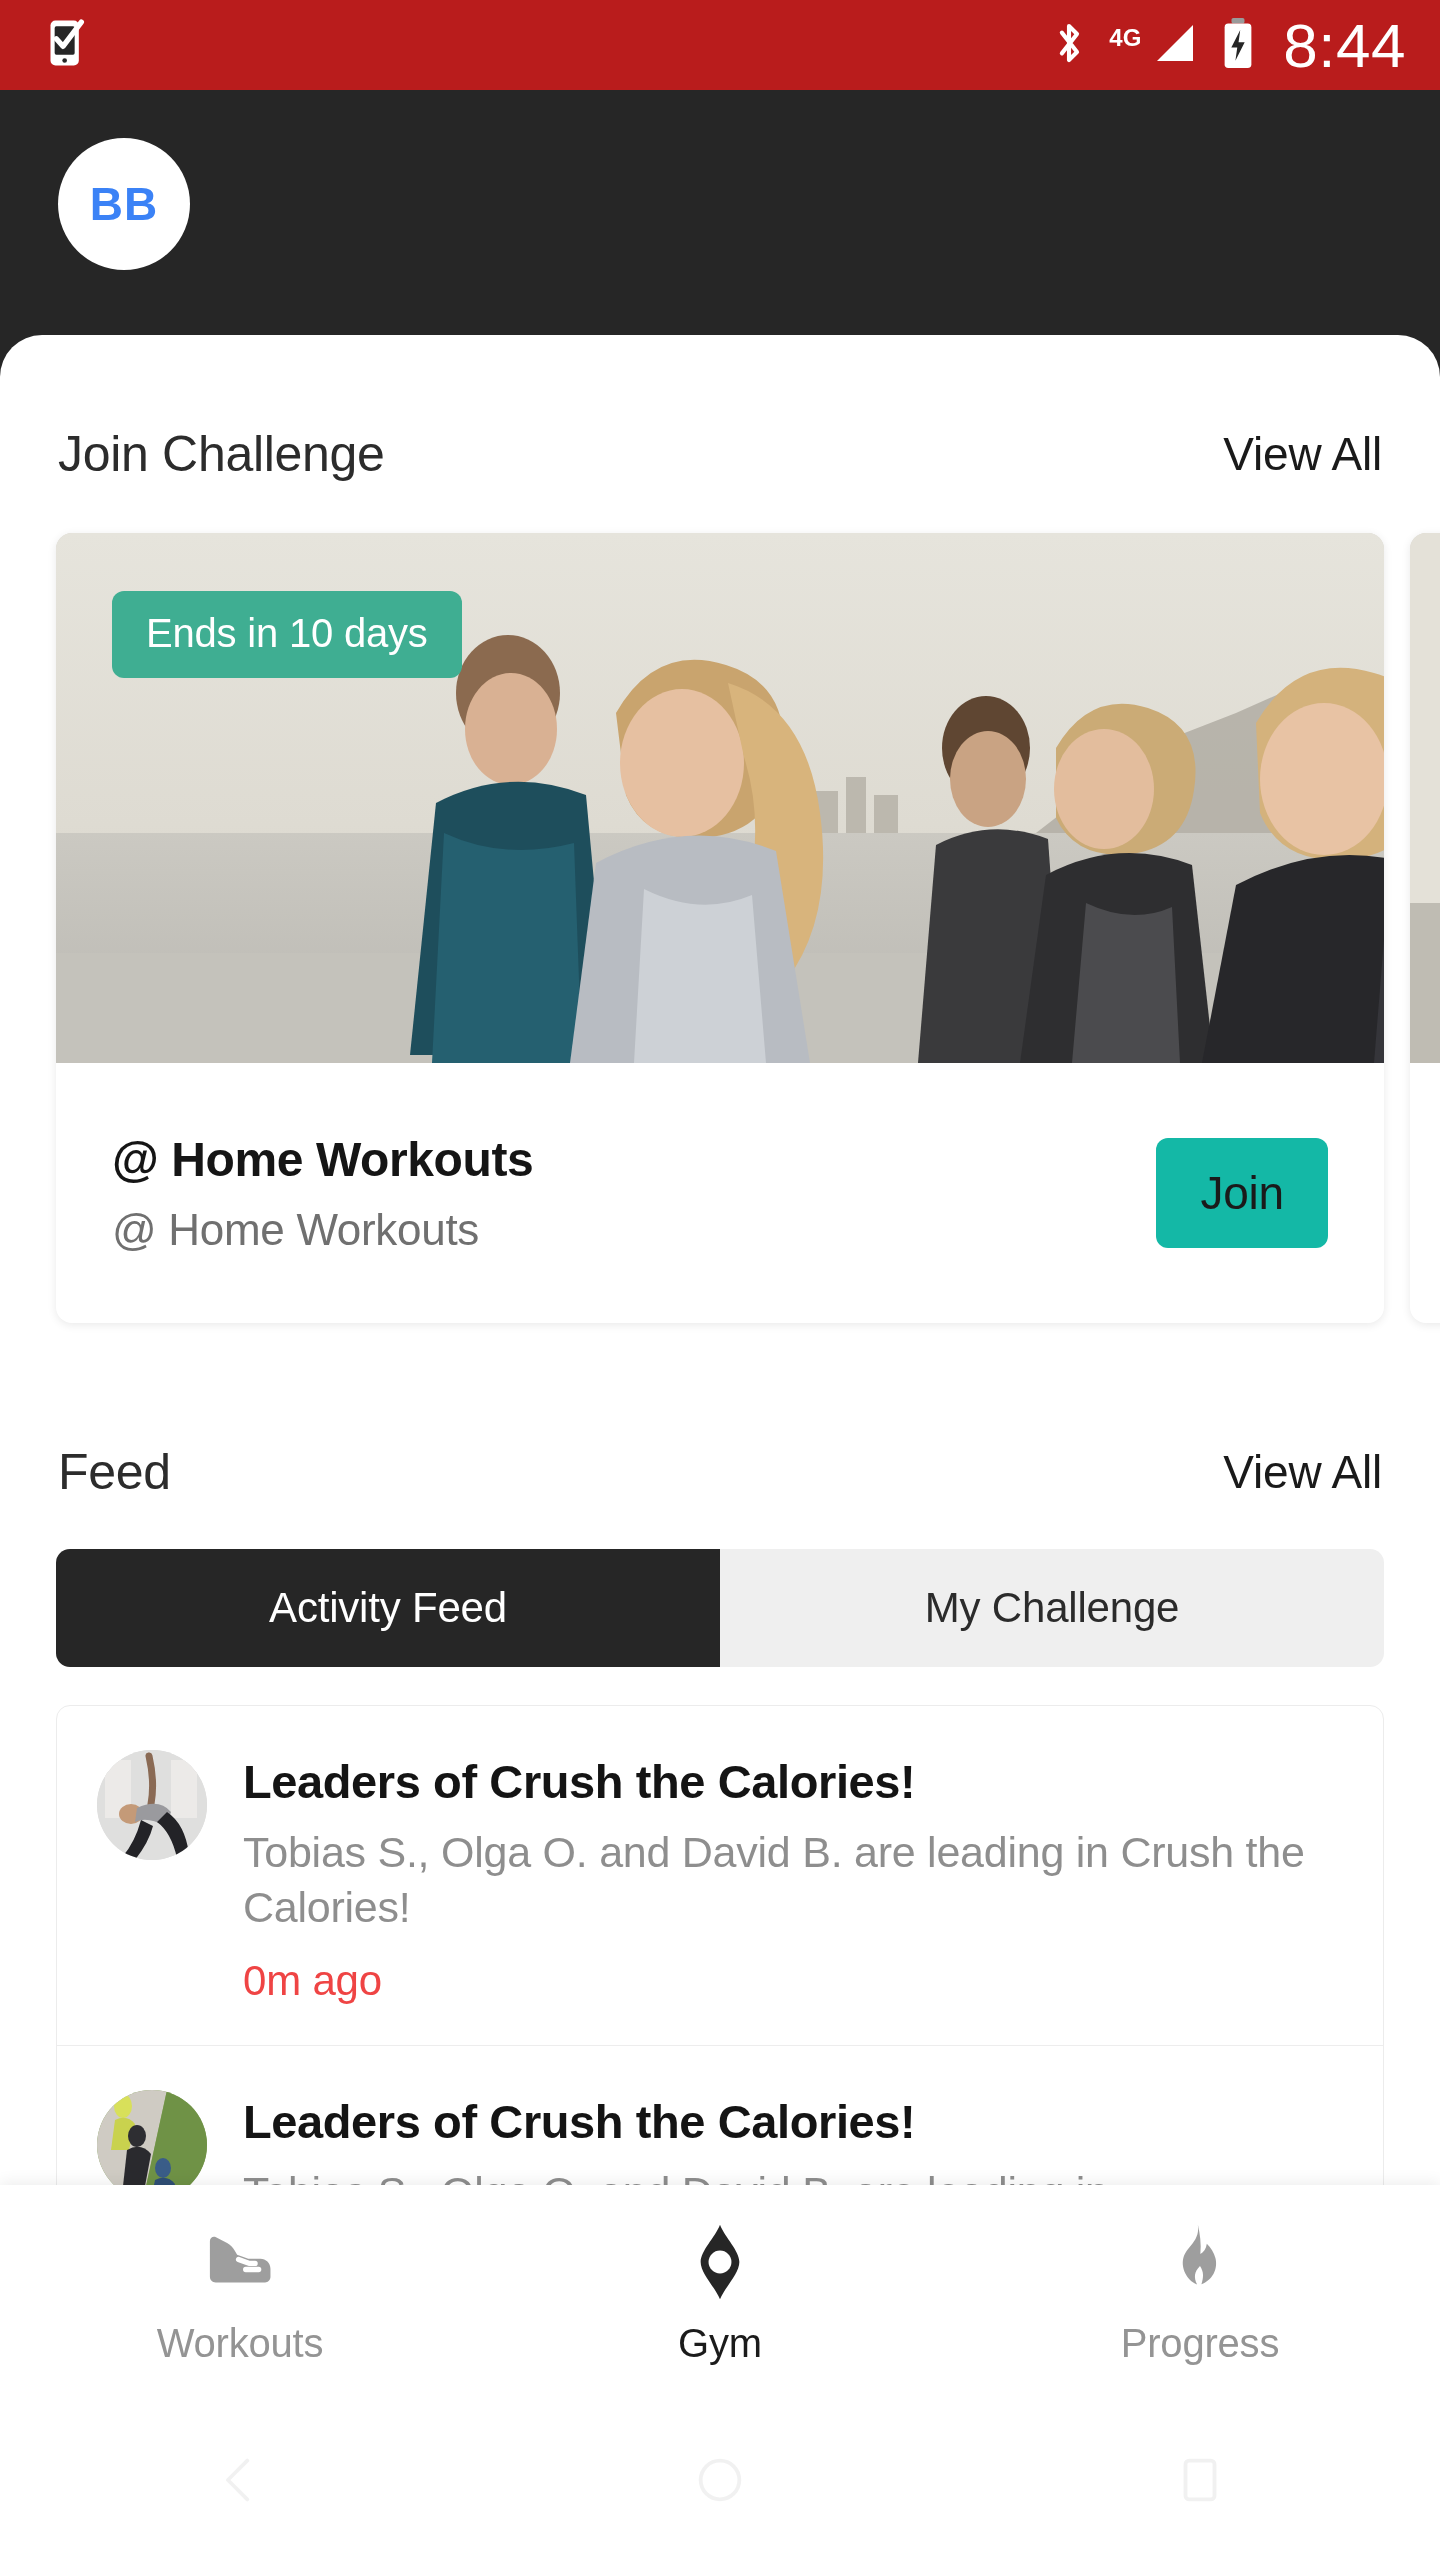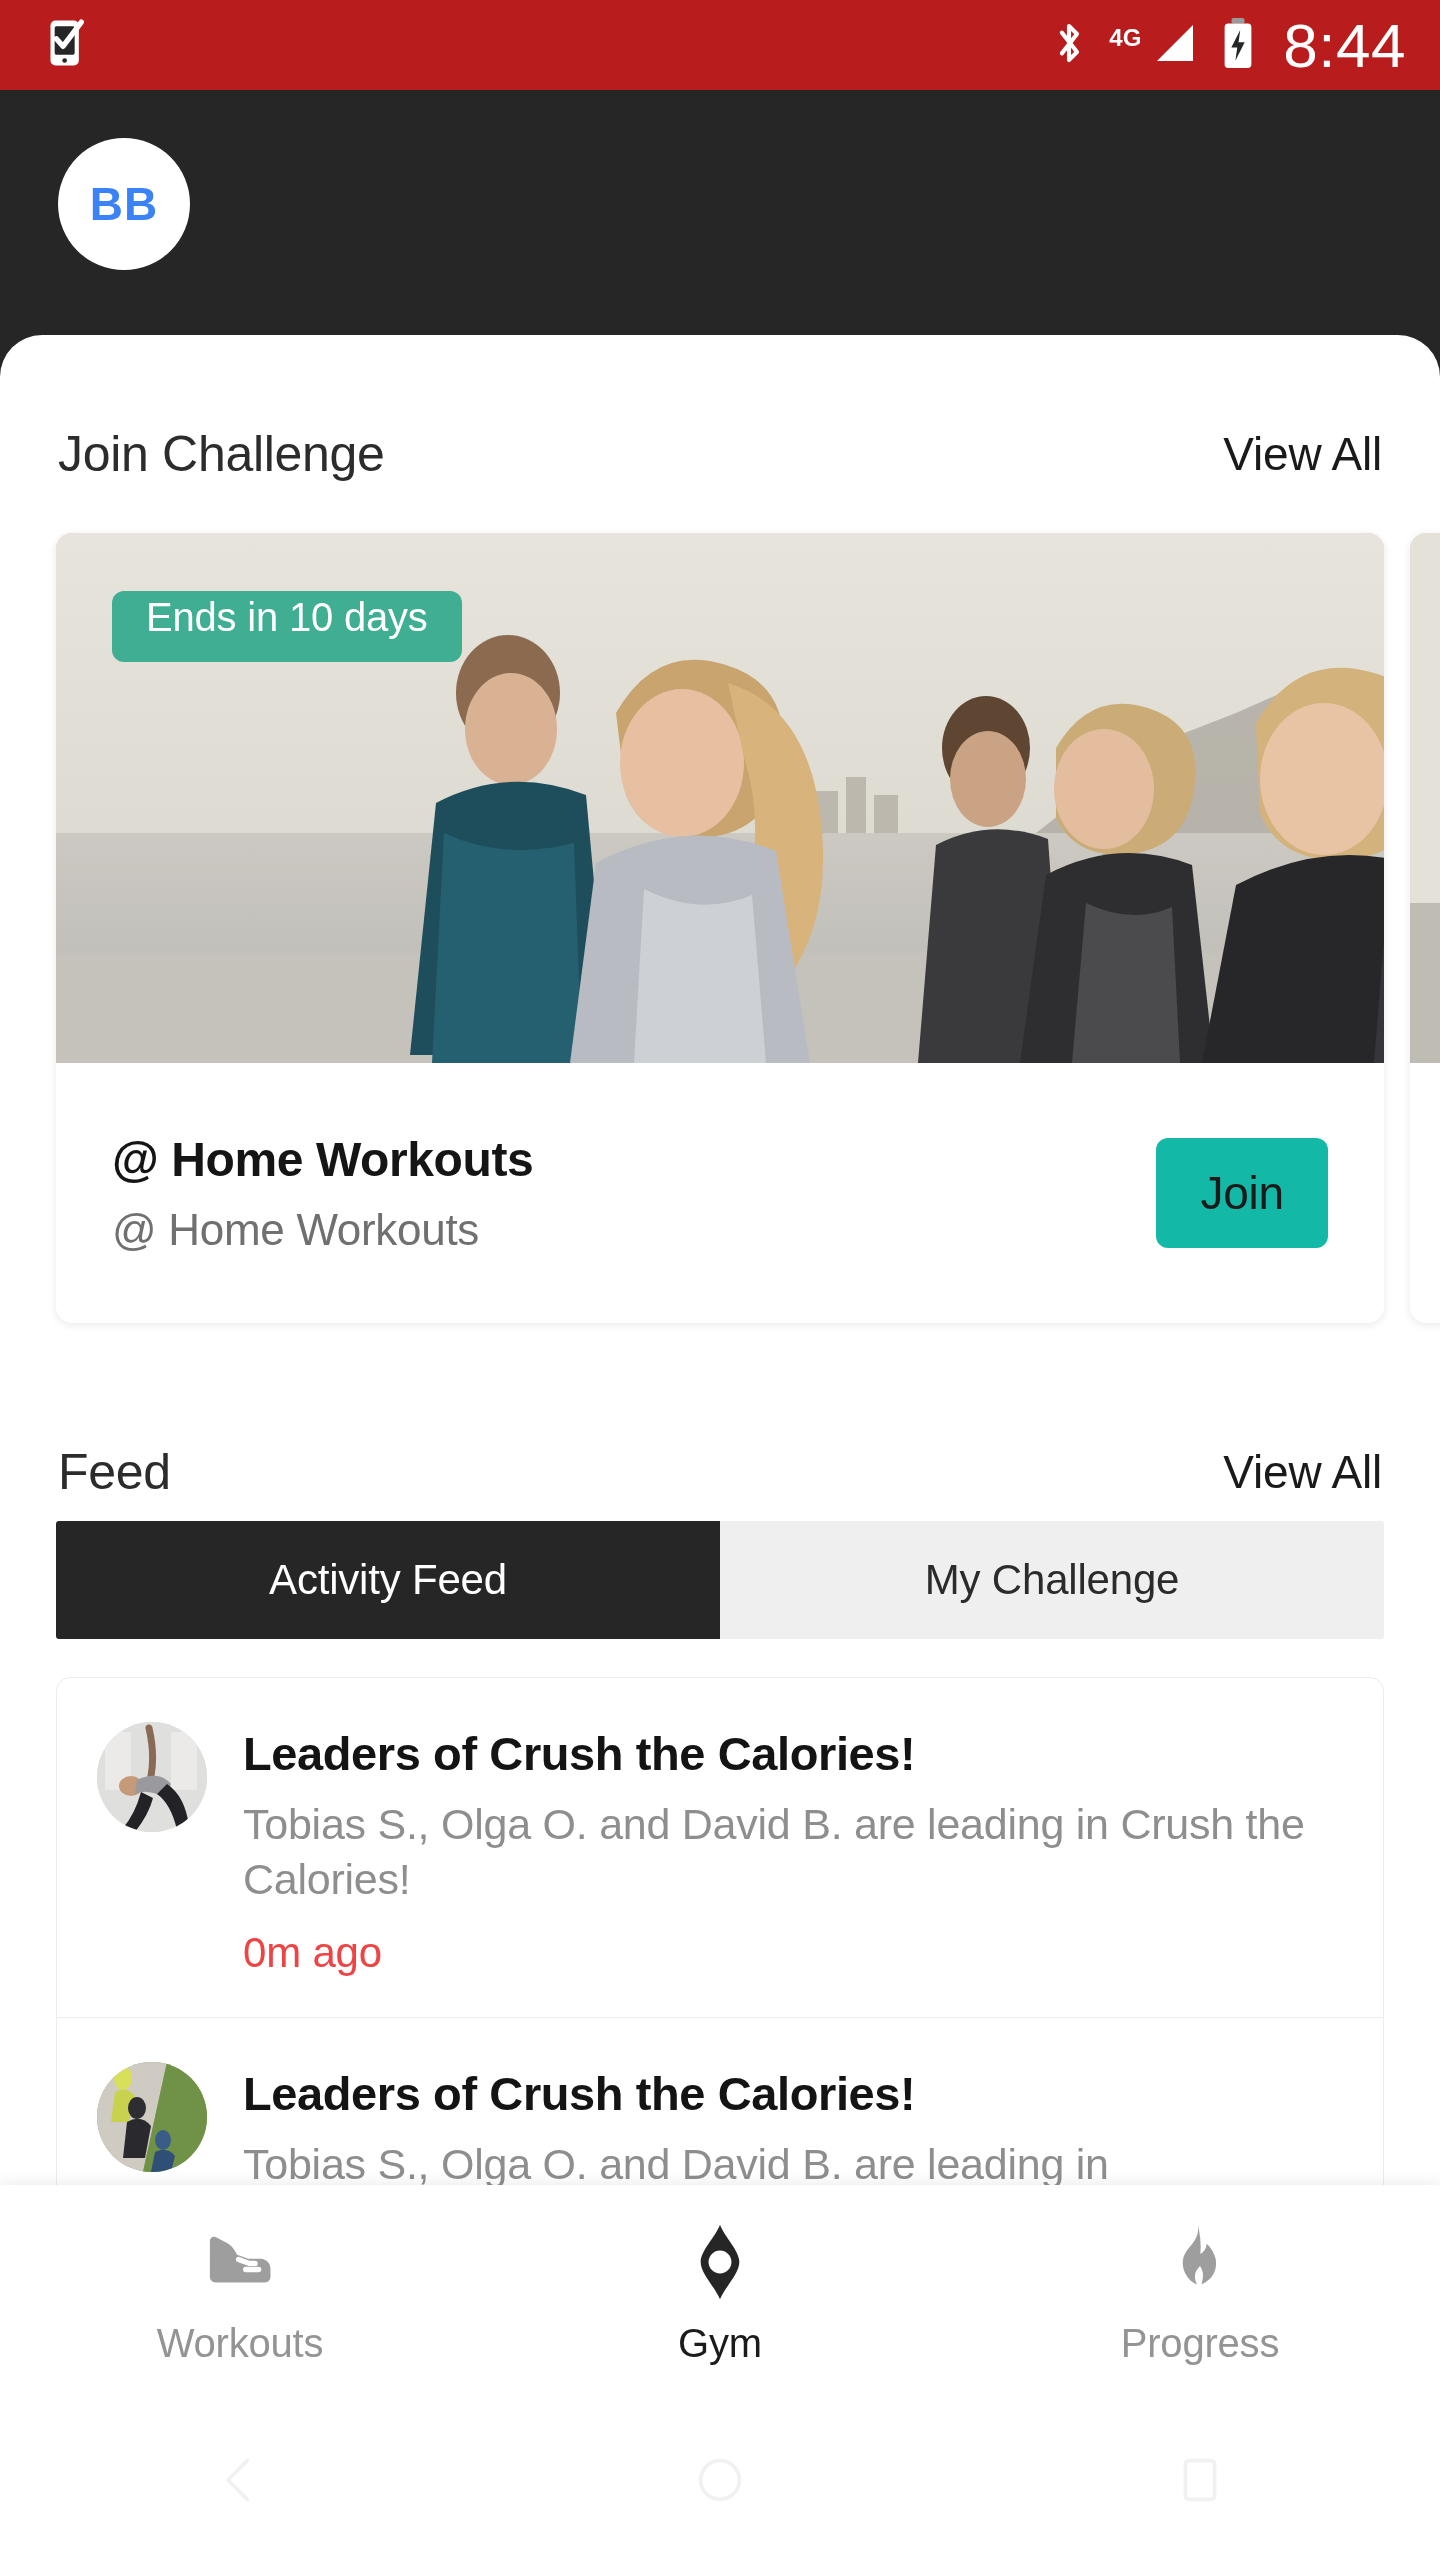--- a/index.html
+++ b/index.html
@@ -141,21 +141,21 @@
   .ch-hero svg { display:block; width:100%; height:100%; }
 
   .ends-badge {
     position: absolute;
     left: 56px;
     top: 58px;
     background: #3FAE92;
     color: #ffffff;
     font-size: 40px;
     font-weight: 400;
-    padding: 4px 34px 22px;
+    padding: 20px 34px 22px;
     border-radius: 12px;
     letter-spacing: -0.2px;
   }
 
   .ch-body {
     height: 260px;
     display: flex;
     align-items: center;
     padding: 12px 56px;
   }
@@ -186,24 +186,24 @@
     font-weight: 400;
     color: #1a1a1a;
     letter-spacing: -0.2px;
     cursor: pointer;
   }
 
   
   .feed-head { margin-top: 120px; }
 
   .seg {
-    margin: 20px 56px 0;
+    margin: 48px 56px 0;
     display: flex;
     height: 118px;
-    border-radius: 3px;
+    border-radius: 14px;
     overflow: hidden;
   }
   .seg-item {
     flex: 1;
     display: flex;
     align-items: center;
     justify-content: center;
     font-size: 42px;
     letter-spacing: -0.2px;
     cursor: pointer;

